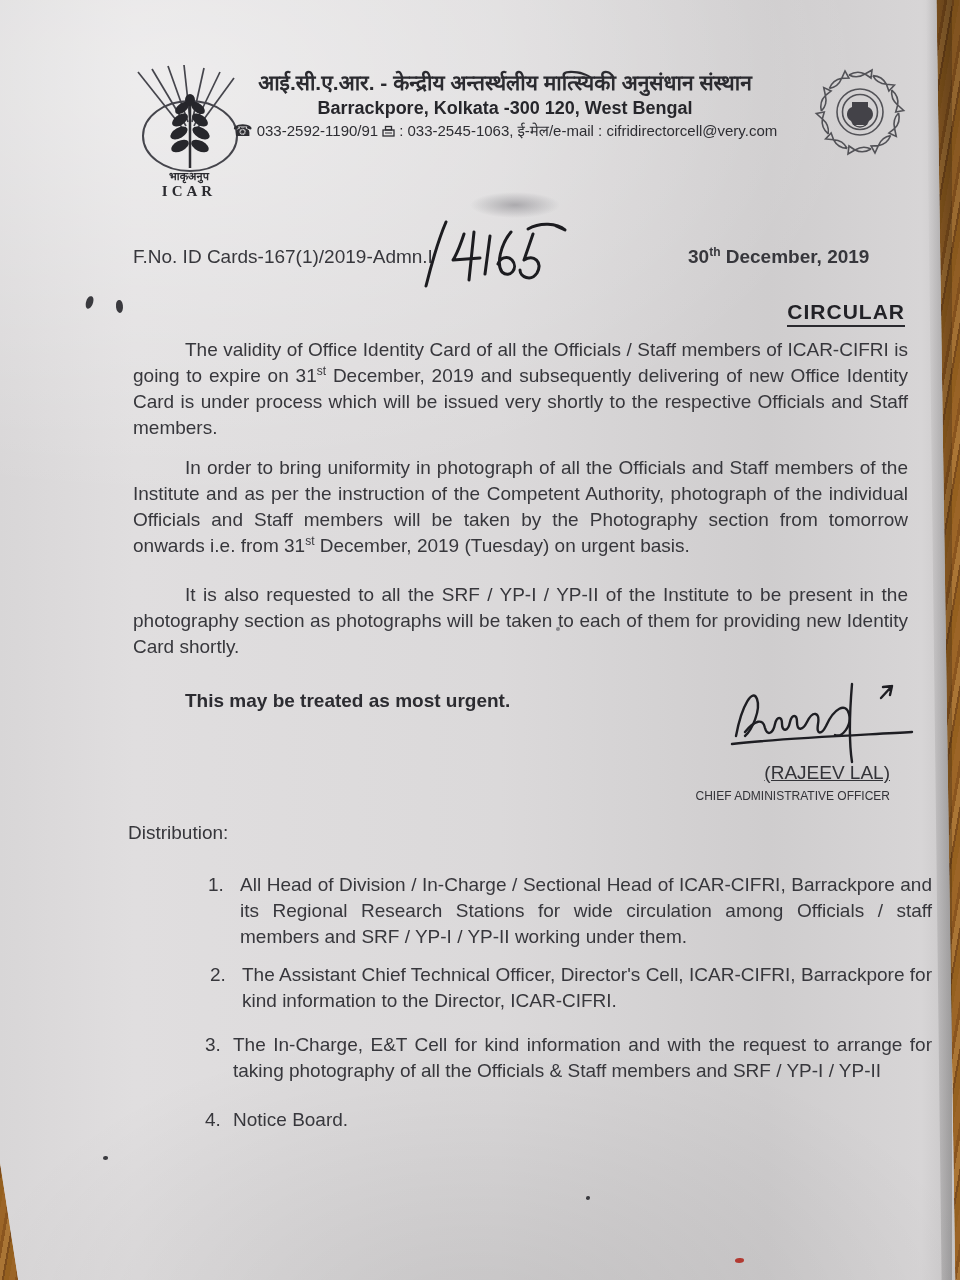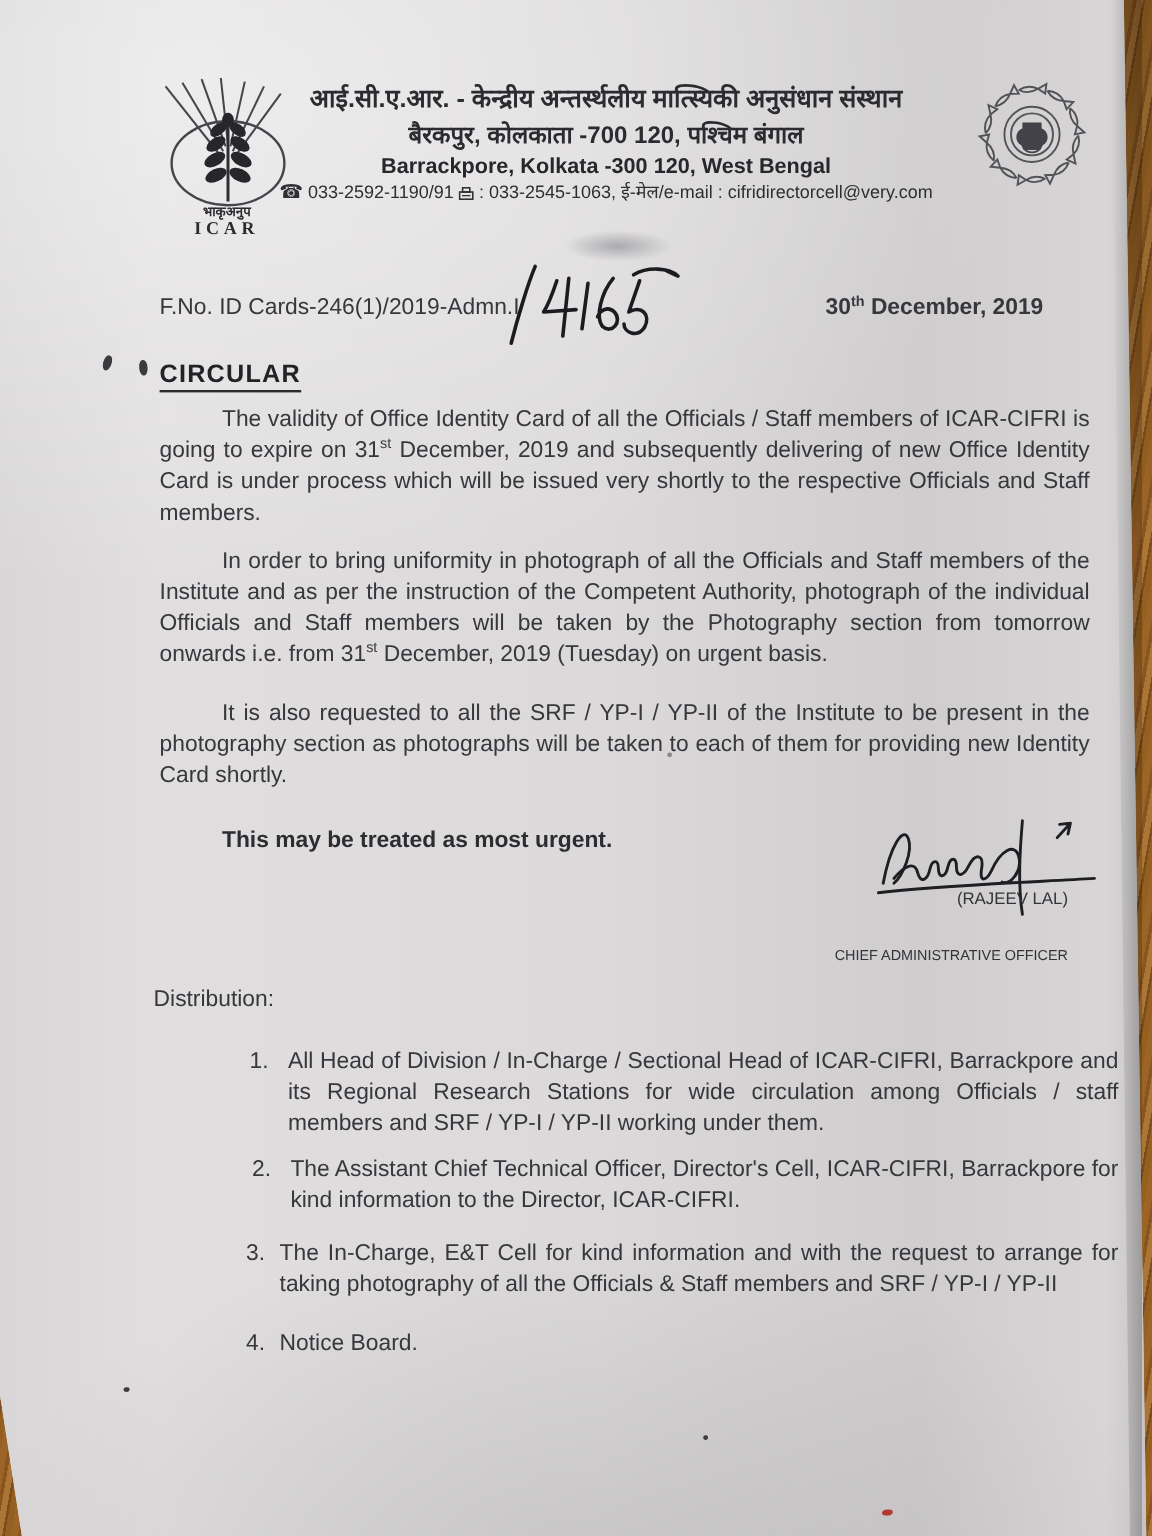--- a/index.html
+++ b/index.html
@@ -119,57 +119,56 @@
           <circle cx="52" cy="50" r="23"></circle>
           <circle cx="52" cy="50" r="17.5"></circle>
         </g>
         <path fill="#2a2a30" d="M44,40 h16 v5 c6,2 7,11 1,14 l-2,4 h-14 l-2,-4 c-6,-3 -5,-12 1,-14 z"></path>
         <path fill="none" stroke="#2a2a30" stroke-width="1.4" d="M46,63 q6,4 12,0"></path>
       </svg>
     </div>
 
     <div class="abs center-head" style="left:210px;top:68px;width:590px;">
       <div class="hindi" style="font-size:21px;line-height:29px;">आई.सी.ए.आर. - केन्द्रीय अन्तर्स्थलीय मात्स्यिकी अनुसंधान संस्थान</div>
-      <div class="hindi" style="font-size:20px;line-height:28px;margin-top:2px;">बैरकपुर, कोलकाता -700 120, पश्चिम बंगाल</div>
       <div class="eng-bold" style="font-size:18px;line-height:22px;">Barrackpore, Kolkata -300 120, West Bengal</div>
       <div style="font-size:15px;line-height:20px;margin-top:2px;color:#2e2e33;display:flex;justify-content:center;align-items:center;gap:4px;">
         <span style="font-size:16px;">☎</span>
         <span>033-2592-1190/91</span>
         <svg width="13" height="13" viewBox="0 0 13 13">
             <rect x="1" y="5" width="11" height="6" fill="none" stroke="#2e2e33" stroke-width="1.3"></rect>
             <rect x="3.5" y="1.5" width="6" height="3.5" fill="none" stroke="#2e2e33" stroke-width="1.3"></rect>
             <line x1="3" y1="8" x2="10" y2="8" stroke="#2e2e33" stroke-width="1"></line>
           </svg>
         <span>: 033-2545-1063,</span>
         <span>ई-मेल/e-mail : cifridirectorcell@very.com</span>
       </div>
     </div>
 
     <div class="smudge" style="left:470px;top:192px;width:90px;height:26px;"></div>
 
-    <div class="abs" style="left:133px;top:246px;font-size:19px;color:#37373c;">F.No. ID Cards-246(1)/2019-Admn.I</div>
+    <div class="abs" style="left:133px;top:246px;font-size:19px;color:#37373c;">F.No. ID Cards-167(1)/2019-Admn.I</div>
     <div class="abs" style="left:418px;top:218px;">
       <svg width="160" height="74" viewBox="0 0 160 74">
         <g stroke="#1c1c20" stroke-width="3" fill="none" stroke-linecap="round" stroke-linejoin="round">
           <path d="M8,68 C13,48 22,18 28,4"></path>
           <path d="M46,16 C42,28 39,36 35,42 L62,40"></path>
           <path d="M56,14 L51,62"></path>
           <path d="M72,18 L67,56"></path>
           <path d="M93,14 C83,26 78,46 84,54 C92,61 101,50 94,42 C89,37 82,40 80,46"></path>
           <path d="M115,16 L106,42 C116,36 125,44 119,55 C113,64 102,59 102,52"></path>
           <path d="M110,11 C122,4 139,5 147,12 L138,8"></path>
         </g>
       </svg>
     </div>
     <div class="abs" style="left:688px;top:246px;font-size:19px;color:#37373c;font-weight:bold;"><span>30</span><sup>th</sup><span> December, 2019</span></div>
 
     <div class="mark" style="left:86px;top:296px;width:7px;height:13px;transform:rotate(14deg);"></div>
     <div class="mark" style="left:116px;top:300px;width:7px;height:13px;transform:rotate(-8deg);"></div>
 
-    <div class="abs" style="left:133px;top:300px;width:772px;text-align:left;">
+    <div class="abs" style="left:133px;top:300px;width:772px;text-align:right;">
       <span class="circ-title">CIRCULAR</span>
     </div>
 
     <div class="abs body-par" style="left:133px;top:337px;">
       <span>The validity of Office Identity Card of all the Officials / Staff members of ICAR-CIFRI is going to expire on 31</span><sup>st</sup><span> December, 2019 and subsequently delivering of new Office Identity Card is under process which will be issued very shortly to the respective Officials and Staff members.</span>
     </div>
     <div class="abs body-par" style="left:133px;top:455px;">
       <span>In order to bring uniformity in photograph of all the Officials and Staff members of the Institute and as per the instruction of the Competent Authority, photograph of the individual Officials and Staff members  will be taken by the Photography section from tomorrow onwards i.e. from 31</span><sup>st</sup><span> December, 2019 (Tuesday)  on urgent basis.</span>
     </div>
     <div class="abs body-par" style="left:133px;top:582px;">It is also requested to all the SRF / YP-I / YP-II of the Institute to be present in the photography section as photographs will be taken to each of them for providing new Identity Card shortly.</div>
@@ -180,21 +179,21 @@
       <svg width="200" height="92" viewBox="0 0 200 92">
         <g stroke="#1e1e23" stroke-width="2.4" fill="none" stroke-linecap="round" stroke-linejoin="round">
           <path d="M14,60 C20,28 31,12 35,23 C39,34 30,54 23,60"></path>
           <path d="M23,56 C33,44 41,42 43,52 C45,60 51,58 53,48 C55,40 60,40 60,48 C60,56 66,56 68,46 C70,38 75,38 75,46 C75,56 81,54 85,46 C91,34 98,36 96,48 C94,60 100,58 104,50 C112,32 124,26 127,38 C130,50 120,62 113,59"></path>
           <path d="M10,68 C60,62 140,59 190,56"></path>
           <path d="M130,8 C128,32 126,60 130,86"></path>
           <path d="M170,10 L159,22 M170,10 L161,11 M170,10 L168,19"></path>
         </g>
       </svg>
     </div>
-    <div class="abs" style="left:600px;top:740px;width:290px;text-align:right;font-size:14px;color:#333338;">(RAJEEV LAL)</div>
+    <div class="abs" style="left:600px;top:762px;width:290px;text-align:right;font-size:19px;color:#333338;text-decoration:underline;">(RAJEEV LAL)</div>
     <div class="abs" style="left:540px;top:789px;width:350px;text-align:right;font-size:12px;color:#333338;">CHIEF ADMINISTRATIVE OFFICER</div>
 
     <div class="abs" style="left:128px;top:822px;font-size:19px;color:#37373c;">Distribution:</div>
 
     <div class="abs dist-item" style="left:208px;top:872px;width:724px;">
       <span class="dist-num">1.</span>
       <div class="dist-text">All Head of Division / In-Charge / Sectional Head of ICAR-CIFRI, Barrackpore and its Regional Research Stations for wide circulation among Officials / staff members and SRF / YP-I / YP-II working under them.</div>
     </div>
     <div class="abs dist-item" style="left:210px;top:962px;width:722px;">
       <span class="dist-num">2.</span>

